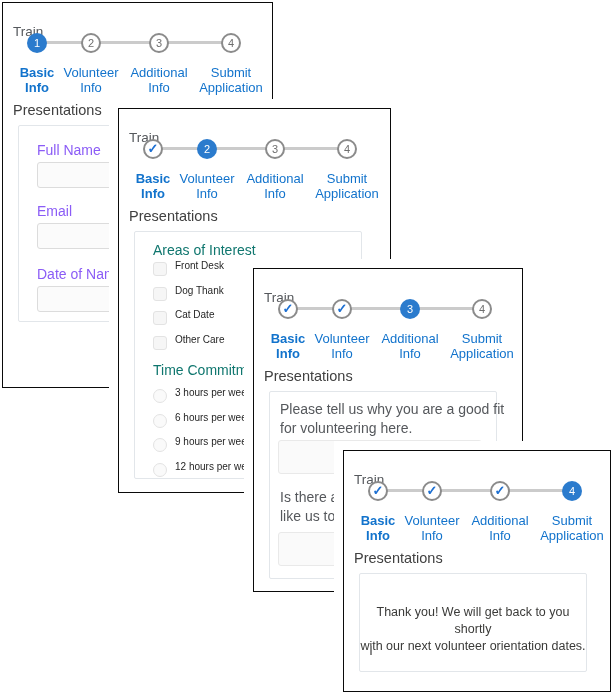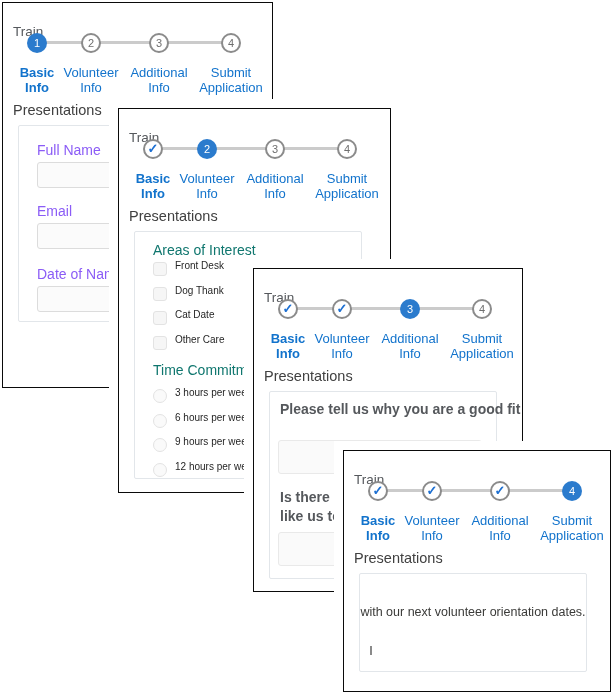--- a/index.html
+++ b/index.html
@@ -74,21 +74,20 @@
     background:#fafafa;border:1px solid #e3e3e3;border-radius:50%;
     box-sizing:border-box;cursor:pointer;
   }
   .opt-label{
     position:absolute;left:22px;top:0;font-size:10px;color:#262626;
     white-space:nowrap;
   }
   .question{
     position:absolute;left:10px;font-size:14px;line-height:19px;color:#55585c;
     white-space:nowrap;
-    font-weight:bold;
   }
   .question span{display:block;}
   .textarea{
     position:absolute;left:8px;width:204px;height:34px;resize:none;
     background:#fafafa;border:1px solid #e9e9e9;border-radius:3px;
     box-sizing:border-box;outline:none;
   }
   .confirmation{
     position:absolute;left:0;top:30px;width:100%;text-align:center;
     font-size:12.5px;line-height:17px;color:#3a3a38;
@@ -256,20 +255,21 @@
   <div class="step-label l4">
       <span>Submit</span>
       <span>Application</span>
     </div>
 
   <div class="section-label">Presentations</div>
 
   <div class="fieldset" style="height:188px;">
     <div class="question" style="top:8px;">
       <span>Please tell us why you are a good fit</span>
+        <span>for volunteering here.</span>
     </div>
     <textarea class="textarea" style="top: 48px;"></textarea>
     <div class="question" style="top:96px;">
       <span>Is there anything else you would</span>
         <span>like us to know?</span>
     </div>
     <textarea class="textarea" style="top: 140px;"></textarea>
   </div>
 </div>
 
@@ -304,17 +304,18 @@
     </div>
   <div class="step-label l4">
       <span>Submit</span>
       <span>Application</span>
     </div>
 
   <div class="section-label">Presentations</div>
 
   <div class="fieldset" style="height:99px;">
     <div class="confirmation">
+      <span>Thank you! We will get back to you shortly</span>
         <span>with our next volunteer orientation dates.</span>
     </div>
     <div class="caret"></div>
   </div>
 </div>
 
 </body></html>

